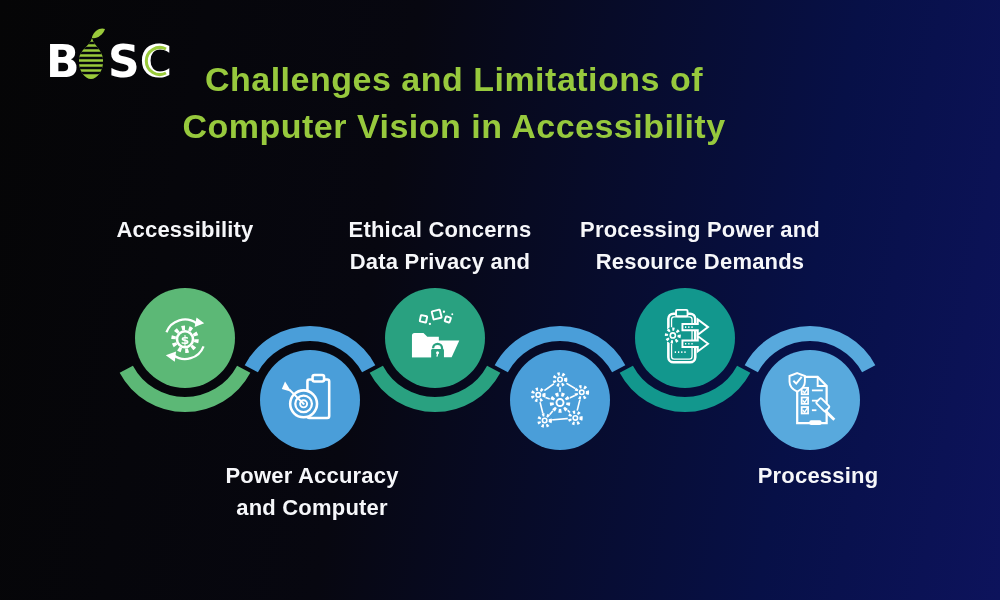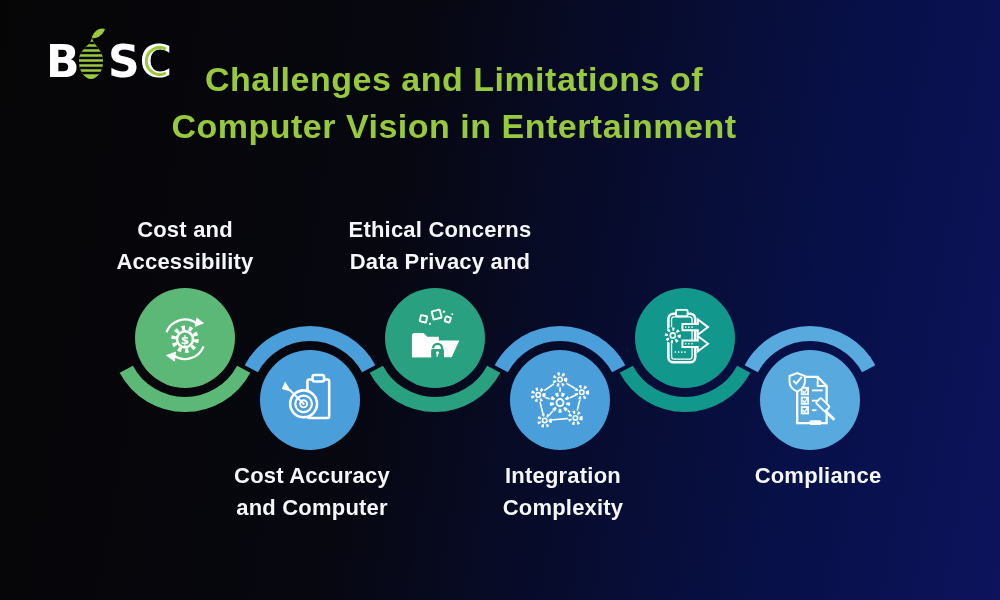--- a/index.html
+++ b/index.html
@@ -47,41 +47,40 @@
         <line x1="36" y1="47" x2="66" y2="47"></line>
       </g>
       <path d="M52,11 C54,4 61,1 65,3 C63,9 57,13 52,12 Z" fill="#9aca3b"></path>
     </g>
     <text x="68" y="51" font-size="44" font-weight="bold" fill="#ffffff">SC</text>
     <path d="M126,23 A13.5,13.5 0 1 0 126,47" fill="none" stroke-width="3" stroke="#9aca3b"></path>
   </svg>
 
   <div id="title" class="abs">
     <div>Challenges and Limitations of</div>
-    <div>Computer Vision in Entertainment</div>
+    <div>Computer Vision in Accessibility</div>
   </div>
 
   <div class="abs step-label lbl-top" style="left:35px;">
-    <div>Cost and</div>
     <div>Accessibility</div>
   </div>
   <div class="abs step-label lbl-top" style="left:290px;">
     <div>Ethical Concerns</div>
     <div>Data Privacy and</div>
   </div>
+  <div class="abs step-label lbl-top" style="left:550px;">
+    <div>Processing Power and</div>
+    <div>Resource Demands</div>
+  </div>
   <div class="abs step-label lbl-bottom" style="left:162px;">
-    <div>Cost Accuracy</div>
+    <div>Power Accuracy</div>
     <div>and Computer</div>
   </div>
-  <div class="abs step-label lbl-bottom" style="left:413px;">
-    <div>Integration</div>
-    <div>Complexity</div>
-  </div>
   <div class="abs step-label lbl-bottom" style="left:668px;">
-    <div>Compliance</div>
+    <div>Processing</div>
   </div>
 
   <svg id="diagram" class="abs" width="1000" height="600" viewBox="0 0 1000 600">
 
     <g fill="none" stroke-width="15" stroke-linecap="butt">
       <path d="M243.72,369.22 A66.5,66.5 0 0 1 126.28,369.22" stroke="#5cb876"></path>
       <path d="M251.28,368.78 A66.5,66.5 0 0 1 368.72,368.78" stroke="#4a9ed9"></path>
       <path d="M493.72,369.22 A66.5,66.5 0 0 1 376.28,369.22" stroke="#29a180"></path>
       <path d="M501.28,368.78 A66.5,66.5 0 0 1 618.72,368.78" stroke="#4a9ed9"></path>
       <path d="M743.72,369.22 A66.5,66.5 0 0 1 626.28,369.22" stroke="#12978d"></path>

